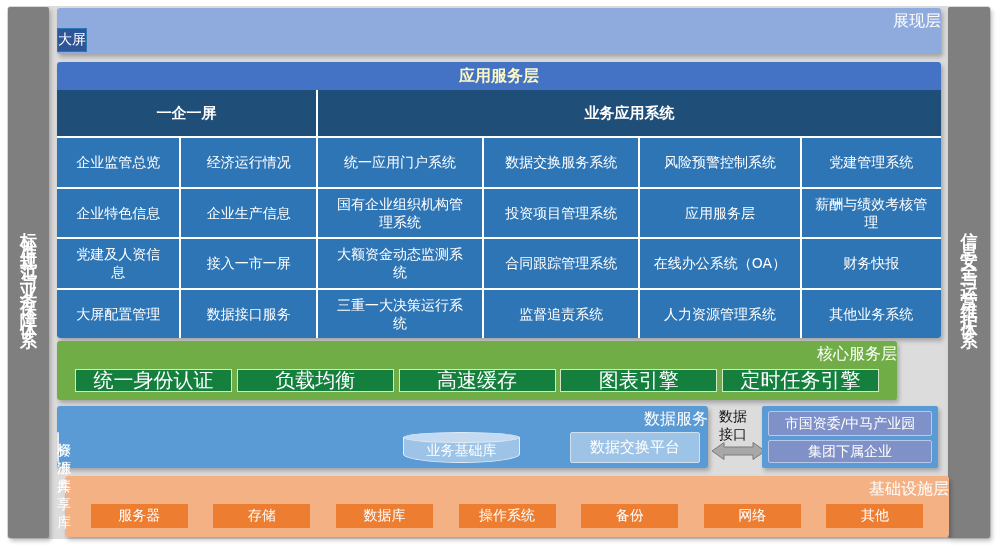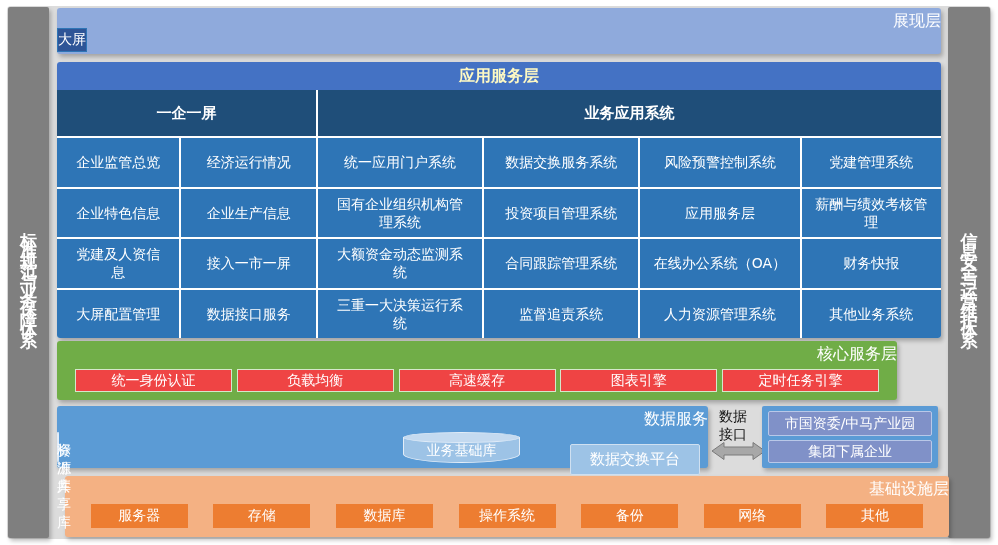--- a/index.html
+++ b/index.html
@@ -36,36 +36,36 @@
                  display:flex; align-items:center; justify-content:center; }
   .app-colhead.g1 { grid-column:span 2; }
   .app-colhead.g2 { grid-column:span 4; }
   .app-cell { background:#2e75b6; color:#ffffff; font-size:14px; line-height:1.3; text-align:center;
               display:flex; align-items:center; justify-content:center; padding:0 13px; }
 
   
   .core { position:absolute; left:57px; top:341px; width:840px; height:59px; background:#70ad47; border-radius:3px; }
   .core-btns { position:absolute; left:0; top:28px; width:100%; padding:0 18px;
                display:flex; justify-content:space-between; }
-  .core-btn { width:157px; height:23px; background:#ef4444; border:1px solid #d5e8cb; color:#ffffff;
-              font-size:14px; display:flex; align-items:center; justify-content:center; }
+  .core-btn { width:157px; height:23px; background:#15803d; border:1px solid #d5e8cb; color:#ffffff;
+              font-size:20px; display:flex; align-items:center; justify-content:center; }
 
   
   .data { position:absolute; left:57px; top:406px; width:651px; height:62px; background:#5b9bd5; border-radius:3px; }
   .cyl { position:absolute; top:26px; height:31px; }
   .cyl:nth-of-type(1) { left:21px;  width:118px; }
   .cyl:nth-of-type(2) { left:188px; width:116px; }
   .cyl:nth-of-type(3) { left:346px; width:117px; }
   .cyl-top  { position:absolute; top:0; left:0; right:0; height:11px; background:#c4daf0;
               border:1px solid #e3edf8; border-radius:50%; z-index:2; }
   .cyl-body { position:absolute; top:5px; left:0; right:0; bottom:0; background:#9dc3e6;
               border:1px solid #e3edf8; border-radius:0 0 55% 55% / 0 0 10px 10px; z-index:1; }
   .cyl-label { position:absolute; left:0; right:0; top:10px; text-align:center; color:#ffffff;
                font-size:14px; z-index:3; }
-  .exchange-btn { position:absolute; left:513px; top:38px; width:130px; height:31px; background:#9dc3e6;
+  .exchange-btn { position:absolute; left:513px; top:26px; width:130px; height:31px; background:#9dc3e6;
                   border:1px solid #cfe0f1; color:#ffffff; font-size:15px; border-radius:2px;
                   display:flex; align-items:center; justify-content:center; }
 
   
   .iface-label { position:absolute; left:719px; top:408px; width:30px; font-size:14px; line-height:1.25;
                  color:#111111; text-align:left; }
   .iface-arrow { position:absolute; left:711px; top:441px; width:55px; height:20px; }
 
   
   .external { position:absolute; left:762px; top:406px; width:176px; height:62px; background:#5b9bd5; border-radius:2px; }

